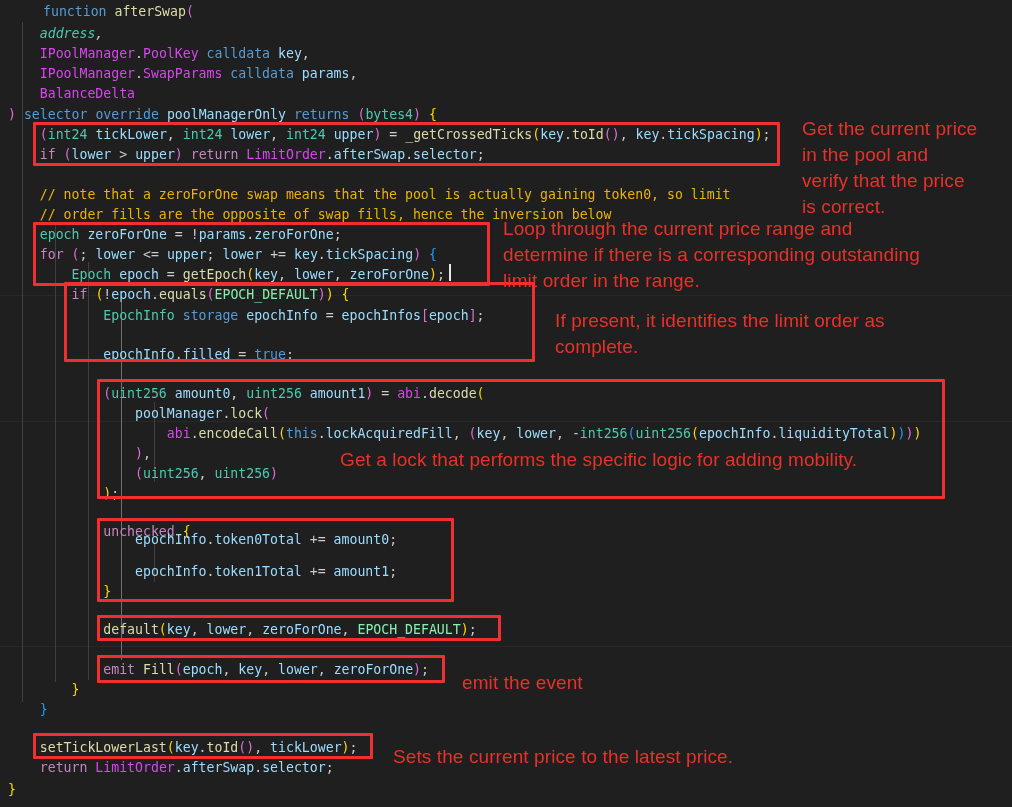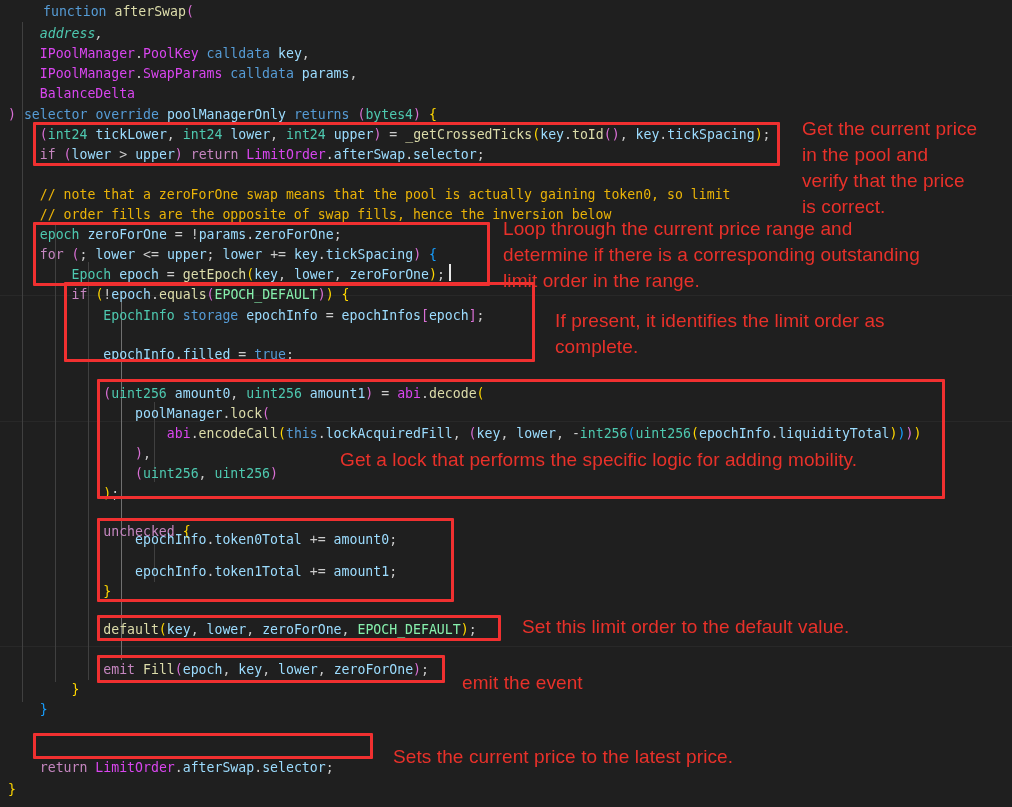--- a/index.html
+++ b/index.html
@@ -171,20 +171,21 @@
     <div class="line" style="top:582px; left:8px;">            <span class="p1">}</span></div>
 
     <div class="line" style="top:620px; left:8px;">            <span class="fn">default</span><span class="p1">(</span><span class="var">key</span><span class="plain">,</span> <span class="var">lower</span><span class="plain">,</span> <span class="var">zeroForOne</span><span class="plain">,</span> <span class="const">EPOCH_DEFAULT</span><span class="p1">)</span><span class="plain">;</span></div>
 
     <div class="line" style="top:660px; left:8px;">            <span class="kw2">emit</span> <span class="fn">Fill</span><span class="p2">(</span><span class="var">epoch</span><span class="plain">,</span> <span class="var">key</span><span class="plain">,</span> <span class="var">lower</span><span class="plain">,</span> <span class="var">zeroForOne</span><span class="p2">)</span><span class="plain">;</span></div>
 
     <div class="line" style="top:680px; left:8px;">        <span class="p1">}</span></div>
 
     <div class="line" style="top:700px; left:8px;">    <span class="p3">}</span></div>
 
+    <div class="line" style="top:738px; left:8px;">    <span class="fn">setTickLowerLast</span><span class="p1">(</span><span class="var">key</span><span class="plain">.</span><span class="fn">toId</span><span class="p2">()</span><span class="plain">,</span> <span class="var">tickLower</span><span class="p1">)</span><span class="plain">;</span></div>
 
     <div class="line" style="top:758px; left:8px;">    <span class="kw2">return</span> <span class="cls">LimitOrder</span><span class="plain">.</span><span class="var">afterSwap</span><span class="plain">.</span><span class="var">selector</span><span class="plain">;</span></div>
 
     <div class="line" style="top:780px; left:8px;"><span class="p1">}</span></div>
 
   </div>
 
   <div class="caret" style="left:449px; top:264px; height:17px;"></div>
 
   <div class="hl-box" style="left:33px; top:122px; width:747px; height:44px;"></div>
@@ -211,19 +212,18 @@
   <div class="note" style="left:503px; top:216px; width:500px;">Loop through the current price range and
 determine if there is a corresponding outstanding
 limit order in the range.</div>
 
   <div class="note" style="left:555px; top:308px; width:460px;">If present, it identifies the limit order as
 complete.</div>
 
   <div class="note" style="left:340px; top:447px; width:620px;">Get a lock that performs the specific logic for adding mobility.</div>
 
 
-  <div class="note" style="left:522px; top:614px; width:450px;">Set this limit order to the default value.</div>
 
   <div class="note" style="left:462px; top:670px; width:300px;">emit the event</div>
 
   <div class="note" style="left:393px; top:744px; width:420px;">Sets the current price to the latest price.</div>
 
 </div>
 
 </body></html>

